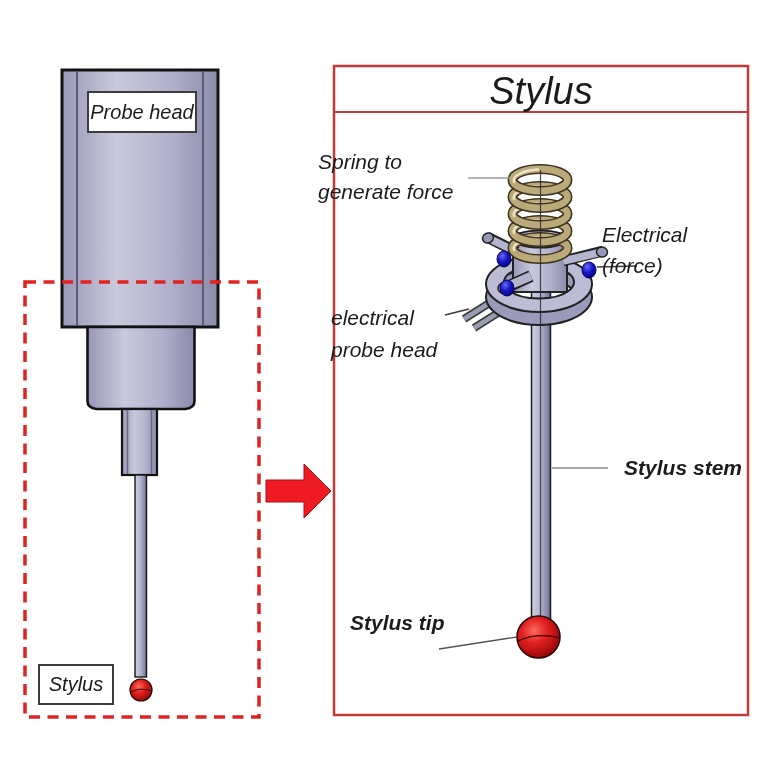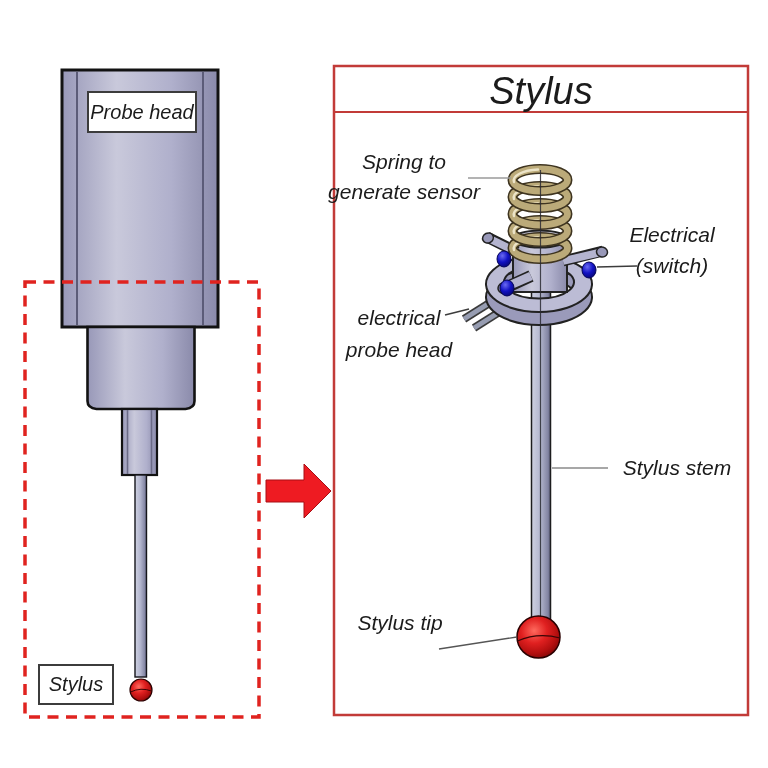--- a/index.html
+++ b/index.html
@@ -6,27 +6,27 @@
   .stage{position:relative;width:768px;height:737px;background:#ffffff;overflow:hidden;
          font-family:"Liberation Sans",sans-serif;color:#1b1b1b;}
   .stage svg{position:absolute;left:0;top:0;}
   .lbl{position:absolute;font-style:italic;color:#1b1b1b;}
   .boxlbl{border:2px solid #3c3c3c;background:#ffffff;display:flex;align-items:center;
           justify-content:center;font-size:20px;}
   .probe-head-box{left:87px;top:91px;width:106px;height:38px;}
   .stylus-box{left:38px;top:664px;width:72px;height:37px;}
   .panel-title{left:336px;top:70px;width:410px;height:42px;text-align:center;
                font-size:38px;line-height:42px;}
-  .ann{position:absolute;font-style:italic;font-size:21px;color:#1b1b1b;text-align:center;}
+  .ann{position:absolute;font-style:italic;font-size:21px;color:#1b1b1b;}
   .ann div{white-space:nowrap;}
   .ann-spring{left:318px;top:147px;width:172px;line-height:30px;}
   .ann-switch{left:602px;top:219px;width:140px;line-height:31px;}
   .ann-connection{left:331px;top:302px;width:136px;line-height:32px;}
-  .ann-stem{left:612px;top:455px;width:130px;line-height:26px;text-align:center;}
-  .ann-tip{left:350px;top:606px;width:100px;line-height:33px;}
+  .ann-stem{left:612px;top:455px;width:130px;line-height:26px;text-align:right;font-weight:bold;}
+  .ann-tip{left:350px;top:606px;width:100px;line-height:33px;font-weight:bold;}
 </style>
 </head>
 <body>
 
 <div class="stage">
 
   <svg width="768" height="768" viewBox="0 0 768 768">
     <defs>
       <linearGradient id="bodyGradH" x1="0" y1="0" x2="1" y2="0">
         <stop offset="0" stop-color="#9898b8"></stop>
@@ -141,26 +141,26 @@
     <span>Probe head</span>
   </div>
   <div class="lbl boxlbl stylus-box">
     <span>Stylus</span>
   </div>
 
   <div class="lbl panel-title">Stylus</div>
 
   <div class="ann ann-spring">
     <div>Spring to</div>
-    <div>generate sensor</div>
+    <div>generate force</div>
   </div>
 
   <div class="ann ann-switch">
     <div>Electrical</div>
-    <div>(switch)</div>
+    <div>(force)</div>
   </div>
 
   <div class="ann ann-connection">
     <div>electrical</div>
     <div>probe head</div>
   </div>
 
   <div class="ann ann-stem">
     <div>Stylus stem</div>
   </div>

